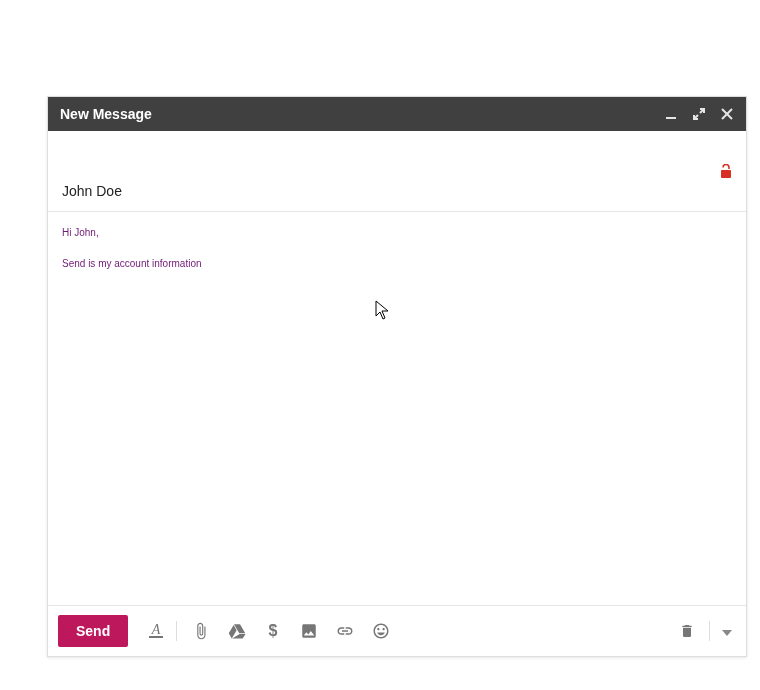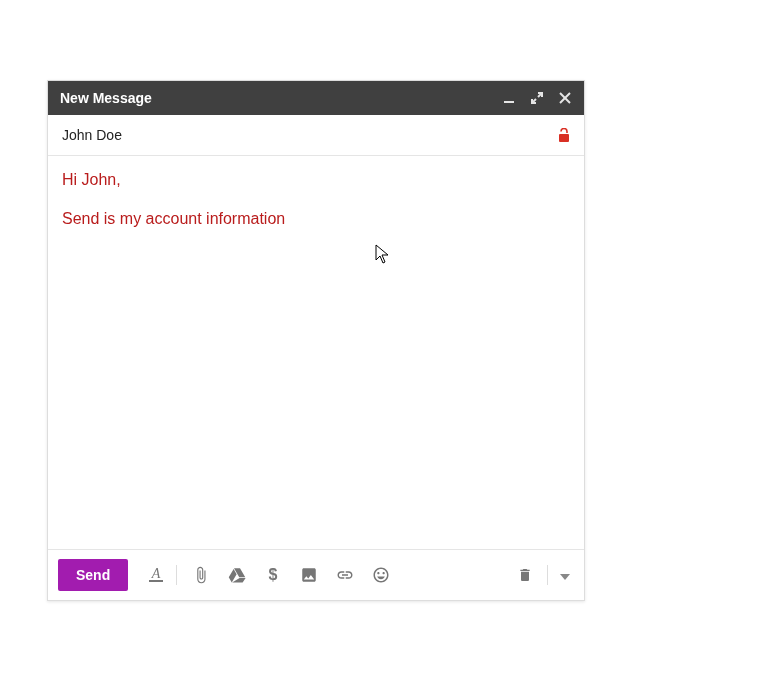--- a/index.html
+++ b/index.html
@@ -12,22 +12,22 @@
       font-family: Arial, Helvetica, sans-serif;
       background: #fff;
       width: 760px;
       height: 690px;
       position: relative;
     }
 
     .compose-window {
       position: absolute;
       left: 47px;
-      top: 80px;
-      width: 538px;
+      top: 96px;
+      width: 700px;
       background: #fff;
       border: 1px solid #ddd;
       box-shadow: 0 1px 3px rgba(0,0,0,0.1);
     }
 
     
     .titlebar {
       background: #404040;
       color: #fff;
       display: flex;
@@ -68,33 +68,34 @@
       padding: 12px 14px;
       font-size: 14px;
       color: #222;
       display: flex;
       align-items: center;
       justify-content: space-between;
     }
 
     .field-row .field-text {
       flex: 1;
+      margin-top: 40px;
     }
 
     .lock-icon {
       color: #d93025;
       display: flex;
       align-items: center;
     }
 
     
     .compose-body {
       padding: 14px;
-      font-size: 16px;
-      color: #b91c1c;
+      font-size: 10px;
+      color: #701a75;
       height: 393px;
       overflow: auto;
       position: relative;
     }
 
     .compose-body p {
       margin-bottom: 18px;
       line-height: 1.3;
     }
 
@@ -113,21 +114,21 @@
       align-items: center;
       justify-content: space-between;
     }
 
     .footer-left {
       display: flex;
       align-items: center;
     }
 
     .send-button {
-      background: #a21caf;
+      background: #be185d;
       color: #fff;
       border: none;
       border-radius: 2px;
       font-size: 14px;
       font-weight: bold;
       padding: 8px 18px;
       cursor: pointer;
       margin-right: 18px;
     }
 

